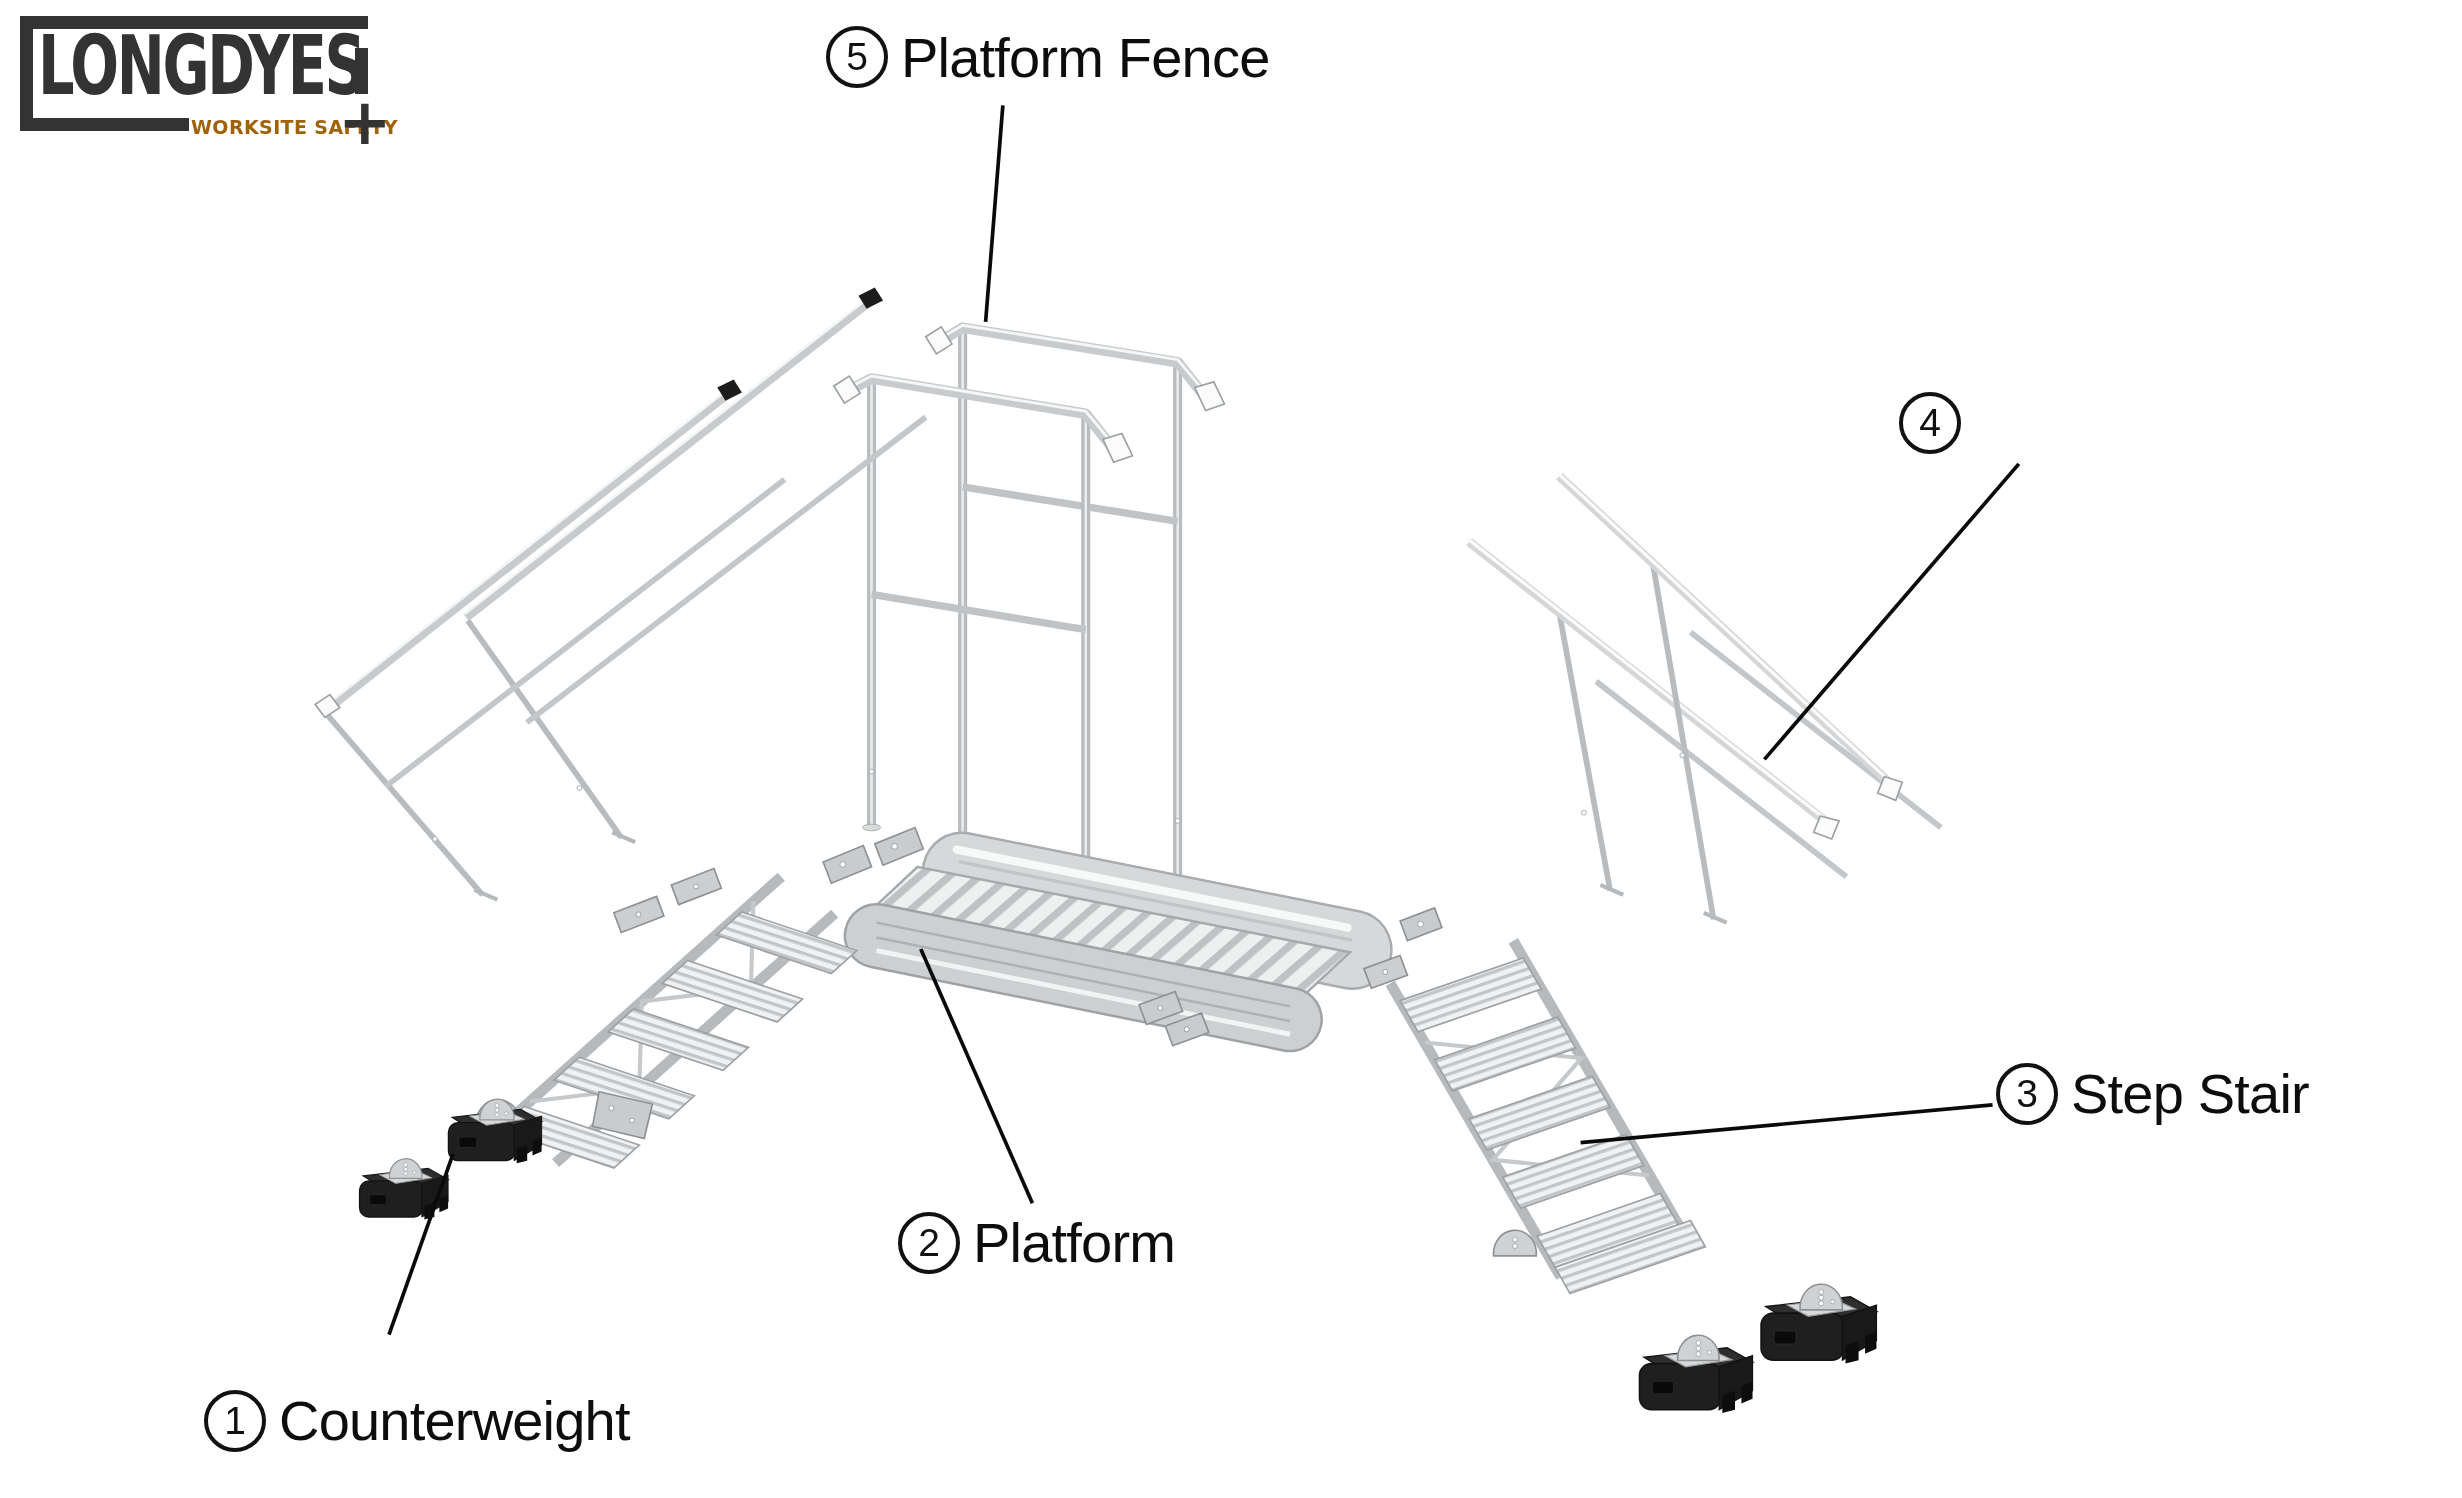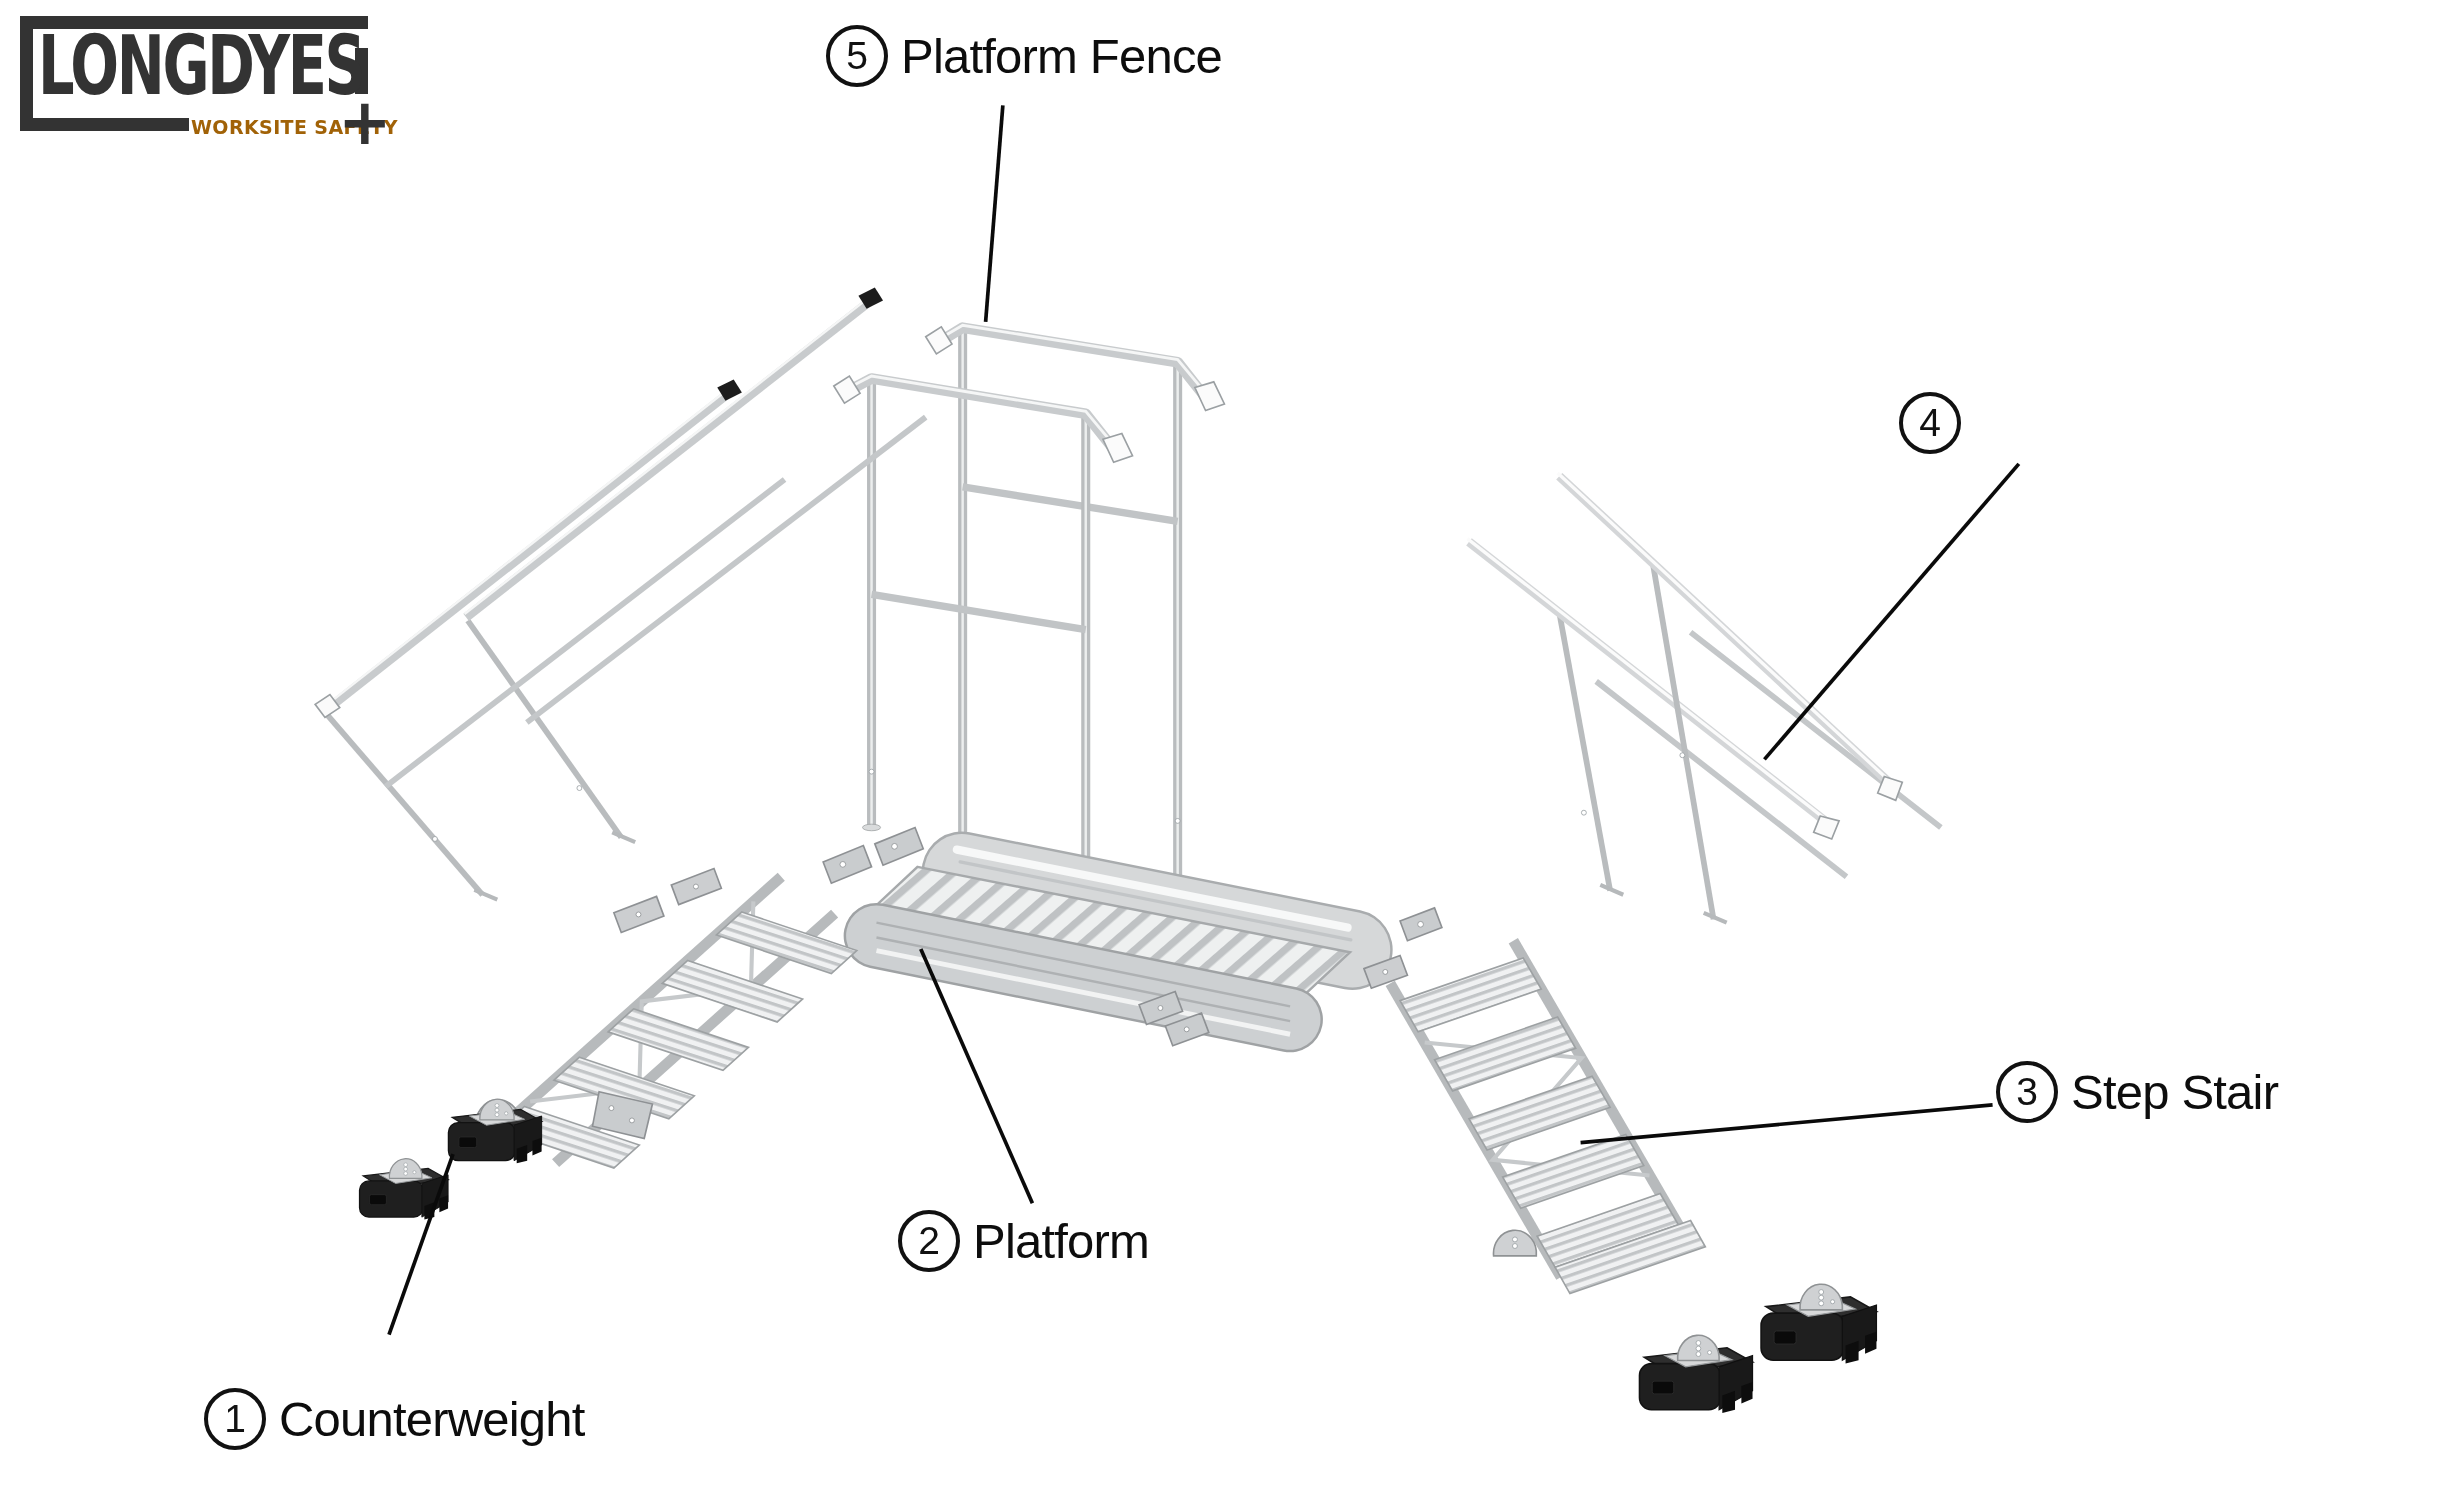--- a/index.html
+++ b/index.html
@@ -13,21 +13,21 @@
       transform:scaleX(0.70);transform-origin:left top;letter-spacing:-3.3px;white-space:nowrap;}
   .logo-tagline{position:absolute;left:191px;top:116px;font-family:"DejaVu Sans",sans-serif;
       font-weight:bold;font-size:19px;letter-spacing:0.4px;color:#a16207;white-space:nowrap;}
   .logo-plus{position:absolute;left:338px;top:85px;font-family:"DejaVu Sans",sans-serif;
       font-weight:900;font-size:64px;color:#333333;}
   
   .part-label{position:absolute;display:flex;align-items:center;gap:13px;z-index:5;}
   .part-num{width:54px;height:54px;border:4.1px solid #111111;border-radius:50%;
       display:flex;align-items:center;justify-content:center;
       font-size:39px;color:#111111;background:transparent;}
-  .part-text{font-size:49px;color:#0d0d0d;letter-spacing:-0.8px;white-space:pre;}
+  .part-text{font-size:56px;color:#0d0d0d;letter-spacing:-0.8px;white-space:pre;}
   
   svg.diagram{position:absolute;left:0;top:0;z-index:1;}
 </style>
 </head>
 <body>
 
 <svg class="diagram" width="2462" height="1499" viewBox="0 0 3000 1826">
   <defs>
     <pattern id="deckP" patternUnits="userSpaceOnUse" width="24" height="24" patternTransform="rotate(49)">
       <rect width="24" height="24" fill="#eef0f0"></rect>

